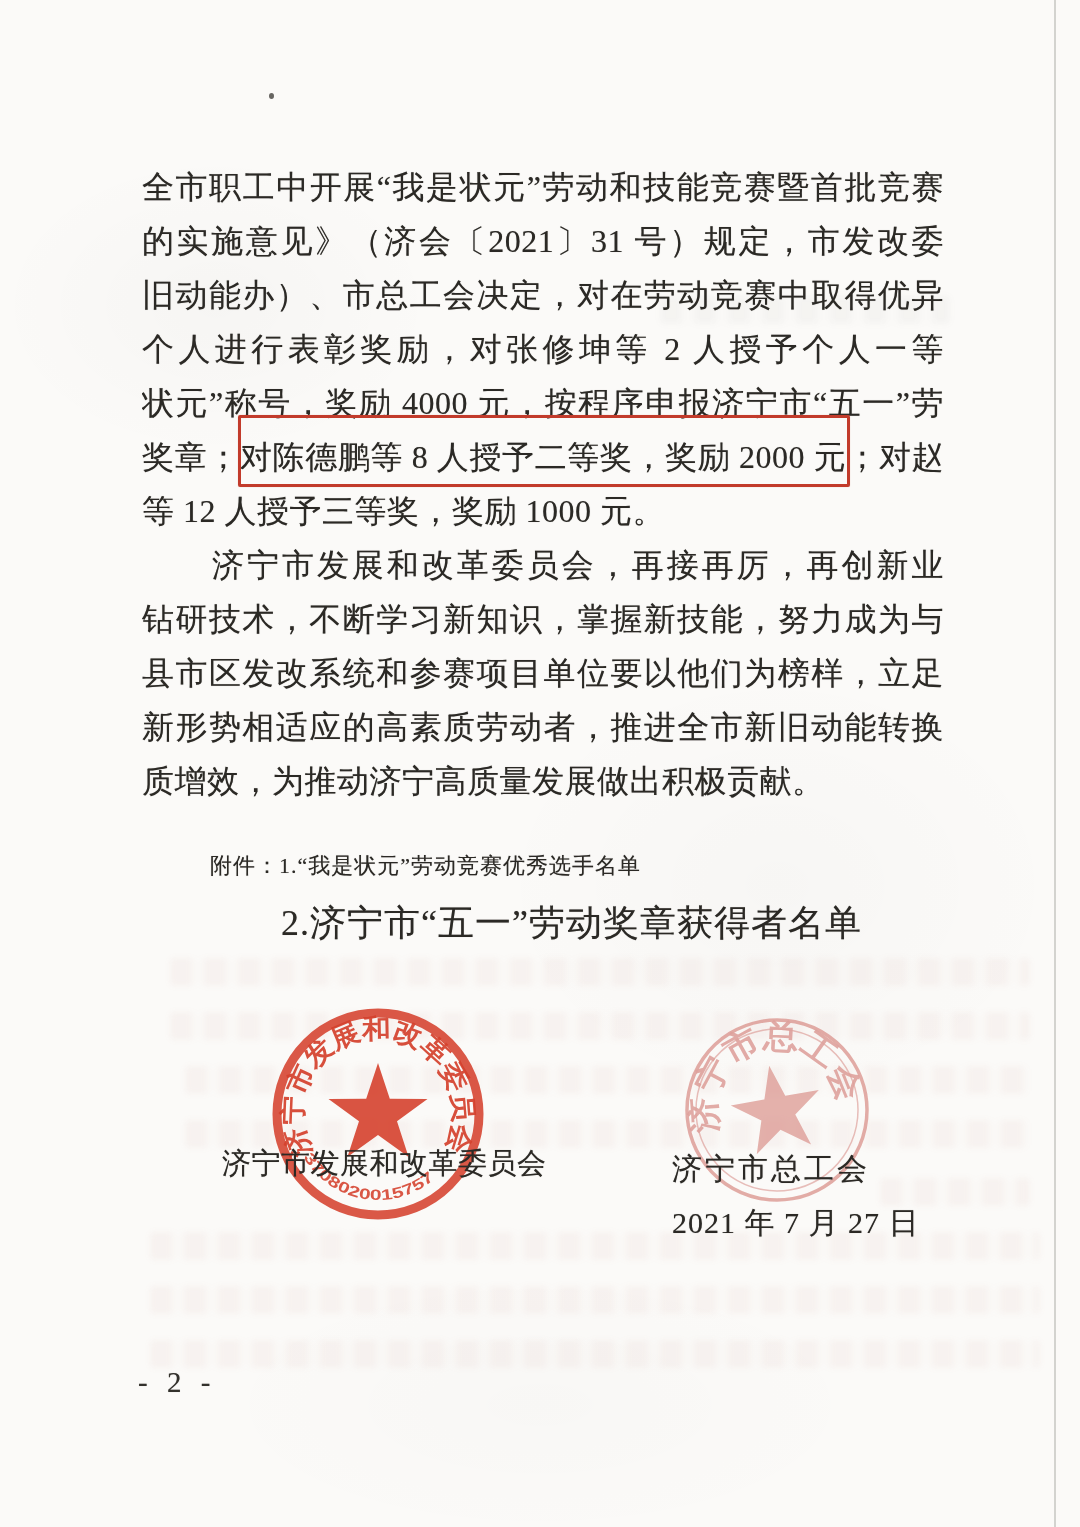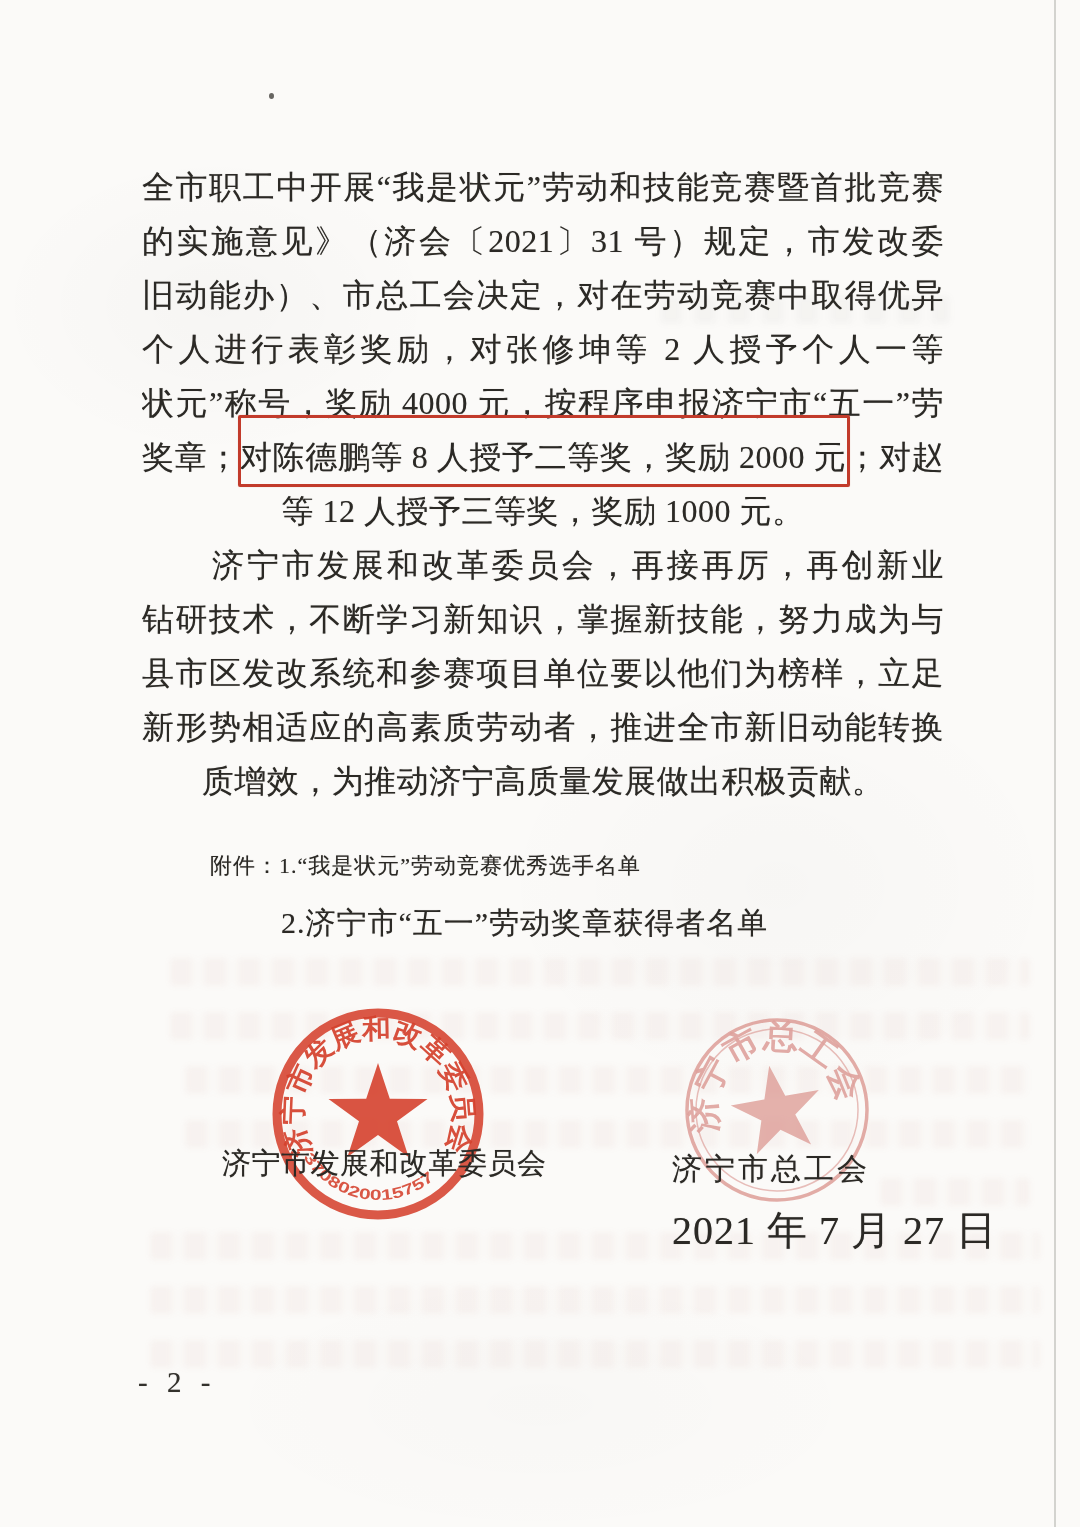--- a/index.html
+++ b/index.html
@@ -13,42 +13,42 @@
     font-family:"Liberation Serif","DejaVu Serif",serif;
     color:#2b2925;
   }
   .body-text { position:absolute; left:142px; top:160px; width:802px; }
   .jline {
     height:54px; line-height:54px; font-size:32px; letter-spacing:0.5px;
     text-align:justify; overflow:hidden;
     text-shadow:0 0 0.7px rgba(40,38,34,0.45);
   }
   .jline::after { content:""; display:inline-block; width:100%; height:0; vertical-align:top; }
-  .jline.end { text-align:center; }
+  .jline.end { text-align:left; }
   .jline.end::after { content:none; }
 
   .highlight-box {
     position:absolute; left:238px; top:415px; width:606px; height:66px;
     border:3px solid #c23b2b; border-radius:2px;
     box-shadow:0 0 1px rgba(194,59,43,0.4);
   }
 
   .attach-1 { position:absolute; left:210px; top:838px; height:56px; line-height:56px;
     font-size:22px; letter-spacing:1px; text-shadow:0 0 0.7px rgba(40,38,34,0.45); }
   .attach-2 { position:absolute; left:281px; top:895px; height:56px; line-height:56px;
-    font-size:30px; letter-spacing:1px; text-shadow:0 0 0.7px rgba(40,38,34,0.45); }
+    font-size:36px; letter-spacing:1px; text-shadow:0 0 0.7px rgba(40,38,34,0.45); }
 
   .seal { position:absolute; }
   .seal-left  { left:266px; top:1002px; width:224px; height:224px; }
   .seal-right { left:677px; top:1010px; width:200px; height:200px; transform:rotate(-10deg); opacity:0.82; }
 
   .sig { position:absolute; white-space:nowrap; text-shadow:0 0 0.7px rgba(40,38,34,0.5); }
   .sig-left  { left:222px; top:1144px; font-size:29px; letter-spacing:0.5px; }
   .sig-right { left:672px; top:1149px; font-size:30px; letter-spacing:3px; }
-  .sig-date  { left:672px; top:1203px; font-size:40px; letter-spacing:1px; }
+  .sig-date  { left:672px; top:1203px; font-size:30px; letter-spacing:1px; }
 
   .page-number { position:absolute; left:138px; top:1366px; font-size:29px; letter-spacing:6px;
     color:#33312c; text-shadow:0 0 0.7px rgba(40,38,34,0.4); }
 
   .ghost {
     position:absolute; height:28px; border-radius:4px; filter:blur(3px); opacity:0.55;
     background:repeating-linear-gradient(90deg, rgba(186,118,108,0.11) 0 22px, rgba(186,118,108,0.02) 22px 34px);
   }
   .ghost.gray { background:repeating-linear-gradient(90deg, rgba(120,120,118,0.09) 0 22px, rgba(120,120,118,0.015) 22px 34px); }
 

